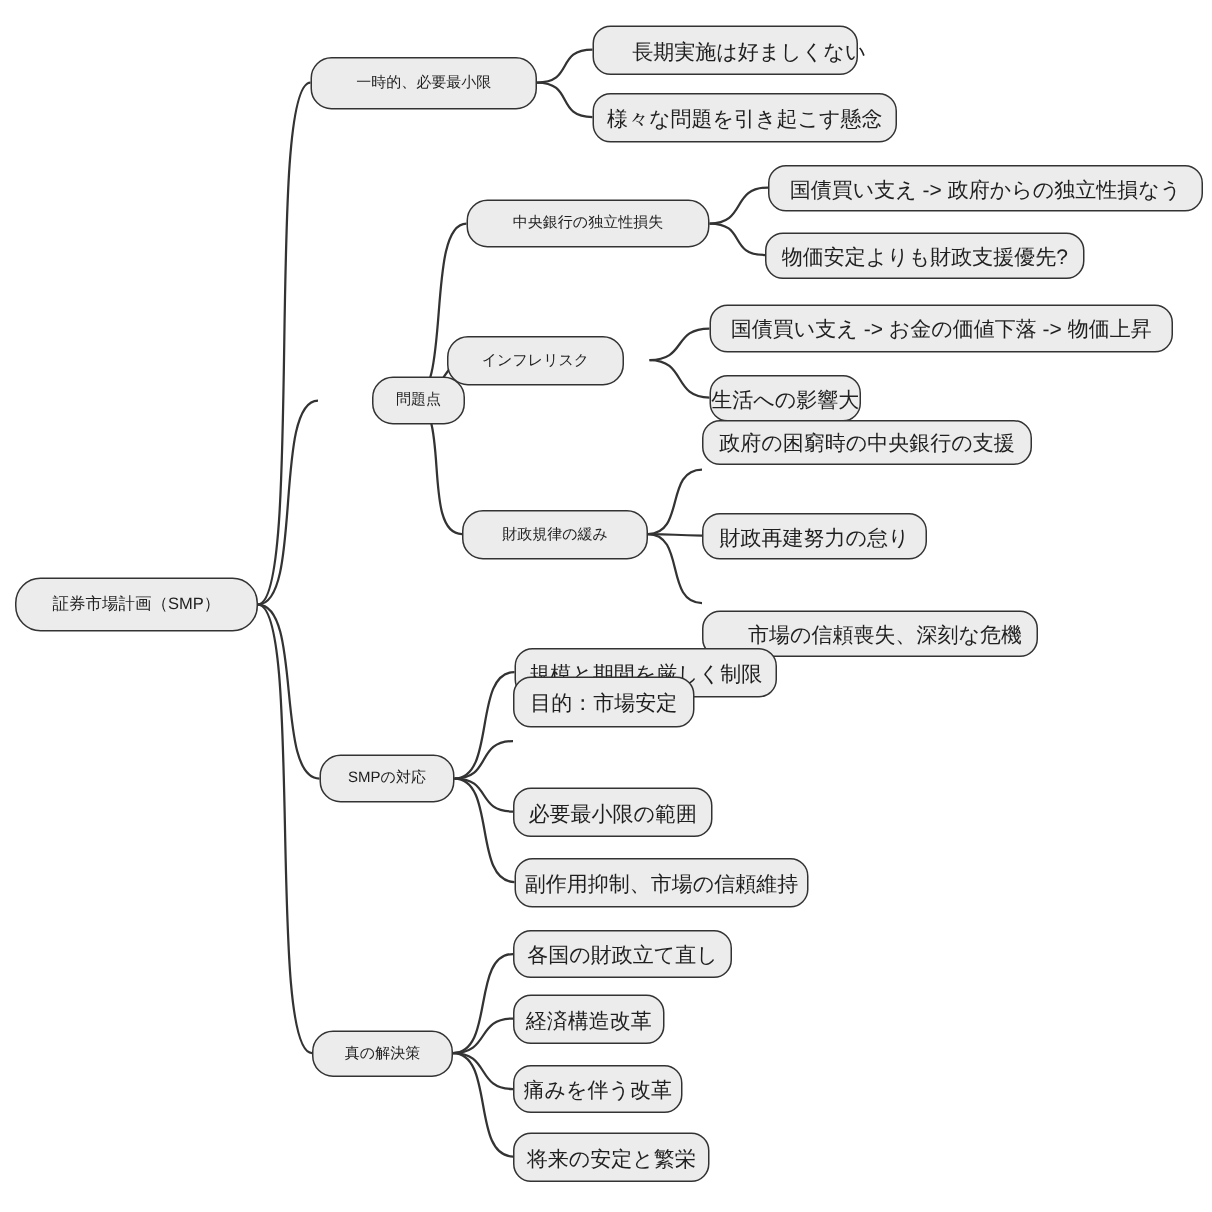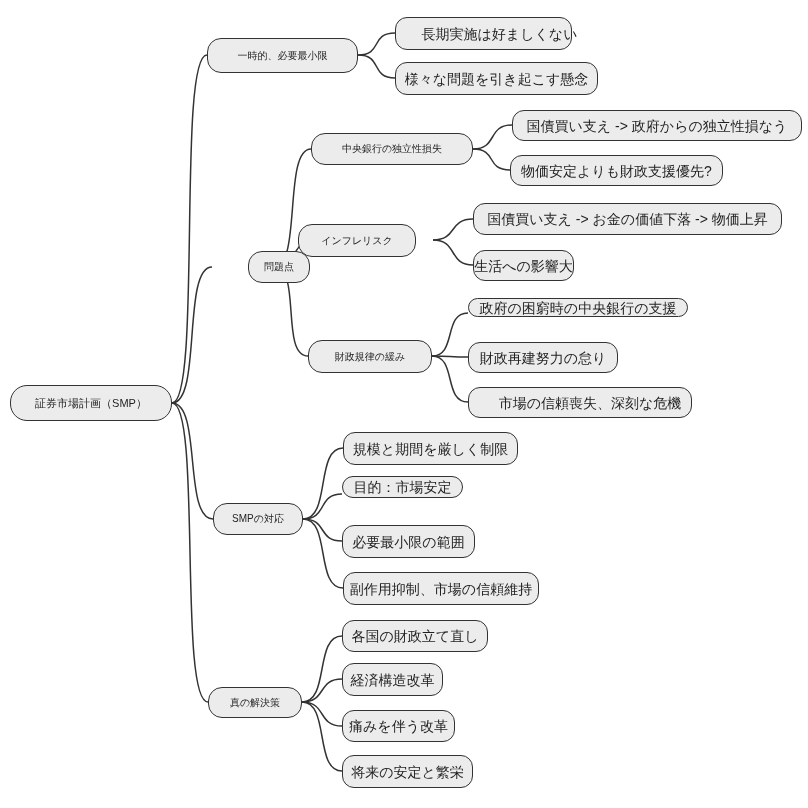--- a/index.html
+++ b/index.html
@@ -33,26 +33,26 @@
   .n-b1c1   {left:395px; top:17px;  width:177px; height:33px;padding-left:32px;}
   .n-b1c2   {left:395px; top:62px;  width:203px; height:33px;}
   .n-b2     {left:212px; top:251px; width:62px;  height:32px;margin-left:36px;}
   .n-b2c1   {left:311px; top:133px; width:162px; height:32px;}
   .n-b2c1g1 {left:512px; top:110px; width:290px; height:31px;}
   .n-b2c1g2 {left:510px; top:155px; width:213px; height:31px;}
   .n-b2c2   {left:298px; top:224px; width:118px; height:33px;}
   .n-b2c2g1 {left:473px; top:203px; width:309px; height:32px;}
   .n-b2c2g2 {left:473px; top:250px; width:101px; height:31px;}
   .n-b2c3   {left:308px; top:340px; width:124px; height:33px;}
-  .n-b2c3g1 {left:468px; top:298px; width:220px; height:19px;}
+  .n-b2c3g1 {left:468px; top:280px; width:220px; height:30px;}
   .n-b2c3g2 {left:468px; top:342px; width:150px; height:31px;}
-  .n-b2c3g3 {left:468px; top:387px; width:224px; height:31px;padding-left:20px;}
+  .n-b2c3g3 {left:468px; top:407px; width:224px; height:31px;padding-left:20px;}
   .n-b3     {left:213px; top:503px; width:90px;  height:32px;}
   .n-b3c1   {left:343px; top:432px; width:175px; height:33px;}
-  .n-b3c2   {left:342px; top:476px; width:121px; height:22px;}
+  .n-b3c2   {left:342px; top:451px; width:121px; height:34px;}
   .n-b3c3   {left:342px; top:525px; width:133px; height:33px;}
   .n-b3c4   {left:343px; top:572px; width:196px; height:33px;}
   .n-b4     {left:208px; top:687px; width:94px;  height:31px;}
   .n-b4c1   {left:342px; top:620px; width:146px; height:32px;}
   .n-b4c2   {left:342px; top:663px; width:101px; height:33px;}
   .n-b4c3   {left:342px; top:710px; width:113px; height:32px;}
   .n-b4c4   {left:342px; top:755px; width:131px; height:33px;}
 </style>
 </head>
 <body>

